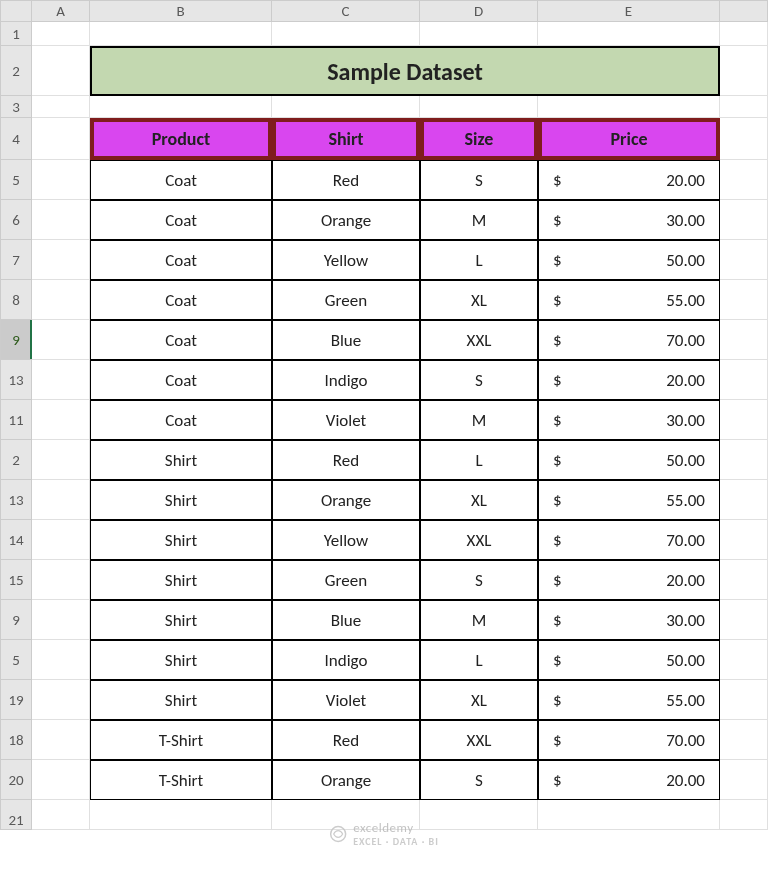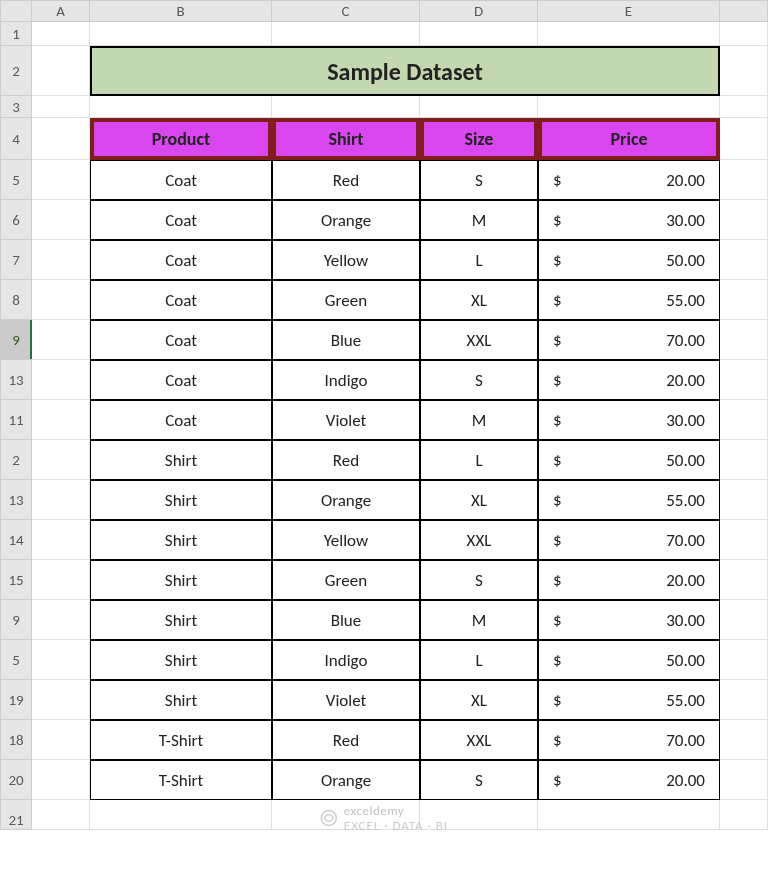--- a/index.html
+++ b/index.html
@@ -107,41 +107,42 @@
   }
   .td-price {
     justify-content: space-between;
     padding: 0 14px 0 14px;
   }
   .td-price .cur { }
   .td-price .amt { text-align: left; }
 
   .watermark {
     position: absolute;
-    bottom: 39px;
+    bottom: 24px;
     left: 50%;
     transform: translateX(-50%);
     font-size: 13px;
     color: #b8b8b8;
     letter-spacing: 0.5px;
     display:flex;
     align-items:center;
     gap:6px;
     opacity:0.85;
     pointer-events:none;
   }
   .watermark .wm-icon{
     width:18px;height:18px;
     display:inline-block;
   }
   .watermark .wm-sub{
-    font-size:13px;
+    font-size:10px;
     letter-spacing:1px;
     display:block;
     color:#c4c4c4;
+    font-weight:bold;
   }
 </style>
 </head>
 <body>
 
 <div class="sheet">
 
   <div class="row r-colhdr">
     <div class="hdr-corner"></div>
     <div class="col-hdr cA">A</div>

